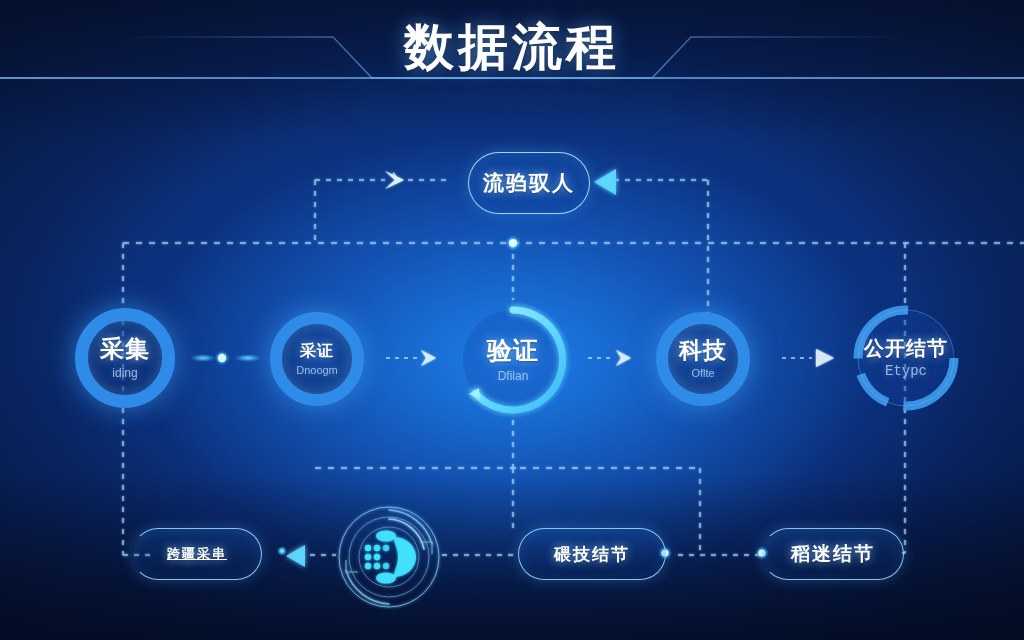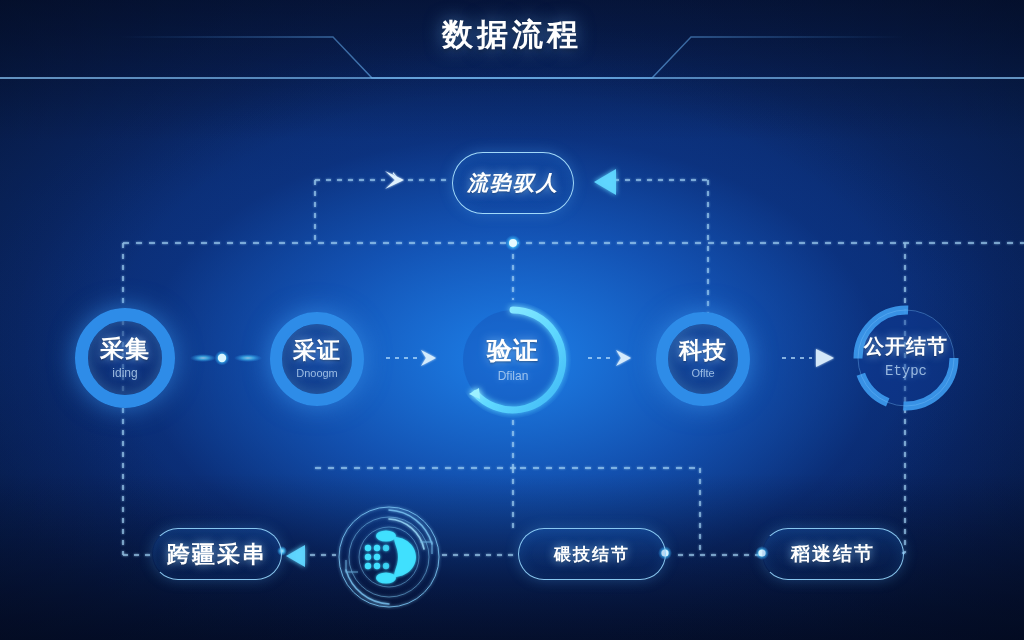--- a/index.html
+++ b/index.html
@@ -21,21 +21,21 @@
     pointer-events:none;
   }
   .vignette{
     position:absolute;inset:0;pointer-events:none;
     background:radial-gradient(ellipse 760px 470px at 512px 340px, rgba(0,0,0,0) 52%, rgba(2,8,26,0.55) 100%);
   }
 
   
   .title{
     position:absolute;left:0;right:0;top:14px;text-align:center;
-    font-size:31px;font-weight:bold;color:#ffffff;letter-spacing:4px;
+    font-size:50px;font-weight:bold;color:#ffffff;letter-spacing:4px;
     text-shadow:0 0 18px rgba(120,190,255,0.55),0 2px 4px rgba(0,0,0,0.4);
     z-index:6;
     font-family:Liberation Mono, monospace;
   }
   .hdr-svg{position:absolute;left:0;top:0;width:1024px;height:110px;z-index:5;}
 
   
   .wires{position:absolute;left:0;top:0;width:1024px;height:640px;z-index:2;}
 
   
@@ -69,25 +69,24 @@
     position:absolute;z-index:4;display:flex;align-items:center;justify-content:center;
     border:1.6px solid rgba(150,215,255,0.9);
     border-radius:34px;
     background:linear-gradient(180deg, rgba(30,110,215,0.22), rgba(12,50,130,0.14));
     box-shadow:0 0 14px rgba(90,180,255,0.28), inset 0 0 14px rgba(80,170,255,0.12);
     color:#ffffff;font-weight:bold;letter-spacing:2px;
     text-shadow:0 0 10px rgba(150,210,255,0.8),0 1px 2px rgba(0,0,20,0.4);
   }
   .pill.openleft{border-left-color:transparent;}
   .pill-top{
-    left:452px;top:152px;width:120px;height:60px;font-size:21px;
+    left:468px;top:152px;width:120px;height:60px;font-size:21px;
     border-color:rgba(170,225,255,0.95);
-    font-style:italic;
-  }
-  .pill-bl{ left:152px;top:528px;width:128px;height:50px;font-size:23px; }
+  }
+  .pill-bl{ left:132px;top:528px;width:128px;height:50px;font-size:13px;text-decoration:underline; }
   .pill-bm{ left:518px;top:528px;width:146px;height:50px;font-size:17px; }
   .pill-br{ left:762px;top:528px;width:140px;height:50px;font-size:19px;align-items:center; }
 
   
   .emblem{position:absolute;left:336px;top:504px;width:106px;height:106px;z-index:4;}
 </style>
 </head>
 <body>
 
 <div id="stage">
@@ -220,21 +219,21 @@
     <div class="ring ring-solid"></div>
     <div class="txt">
       <span class="cn" style="font-size:24px;">采集</span>
       <span class="en" style="font-size:12px;">iding</span>
     </div>
   </div>
 
   <div class="node" style="left:270px;top:312px;width:94px;height:94px;">
     <div class="ring ring-solid" style="border-width:12px;"></div>
     <div class="txt">
-      <span class="cn" style="font-size:23px;">采证</span>
+      <span class="cn" style="font-size:16px;">采证</span>
       <span class="en" style="font-size:11px;text-align:center;">Dnoogm</span>
     </div>
   </div>
 
   <div class="node" style="left:455px;top:302px;width:116px;height:116px;">
     <svg class="ring ring-arc" viewBox="0 0 116 116">
       <defs>
         <filter id="arcglow" x="-50%" y="-50%" width="200%" height="200%">
           <feGaussianBlur stdDeviation="3" result="b"></feGaussianBlur>
           <feMerge>
@@ -266,21 +265,21 @@
     </div>
   </div>
 
   <div class="node" style="left:850px;top:302px;width:112px;height:112px;">
     <svg class="ring" viewBox="0 0 112 112">
       <circle cx="56" cy="56" r="48" fill="rgba(16,60,150,0.45)"></circle>
       <circle cx="56" cy="56" r="48" fill="none" stroke="#3b97ea" stroke-width="9" stroke-dasharray="78 16 40 16 78 74" stroke-linecap="butt" opacity=".95"></circle>
       <circle cx="56" cy="56" r="48" fill="none" stroke="#7fc6ff" stroke-width="1" opacity=".35"></circle>
     </svg>
     <div class="txt">
-      <span class="cn" style="font-size:20px;font-family:Liberation Mono, monospace;">公开结节</span>
+      <span class="cn" style="font-size:20px;">公开结节</span>
       <span class="en" style="font-size:14px;font-family:Liberation Mono, monospace;">Etypc</span>
     </div>
   </div>
 
   <div class="pill pill-top">
     <span>流驺驭人</span>
   </div>
 
   <div class="pill pill-bl openleft">
     <span>跨疆采串</span>

